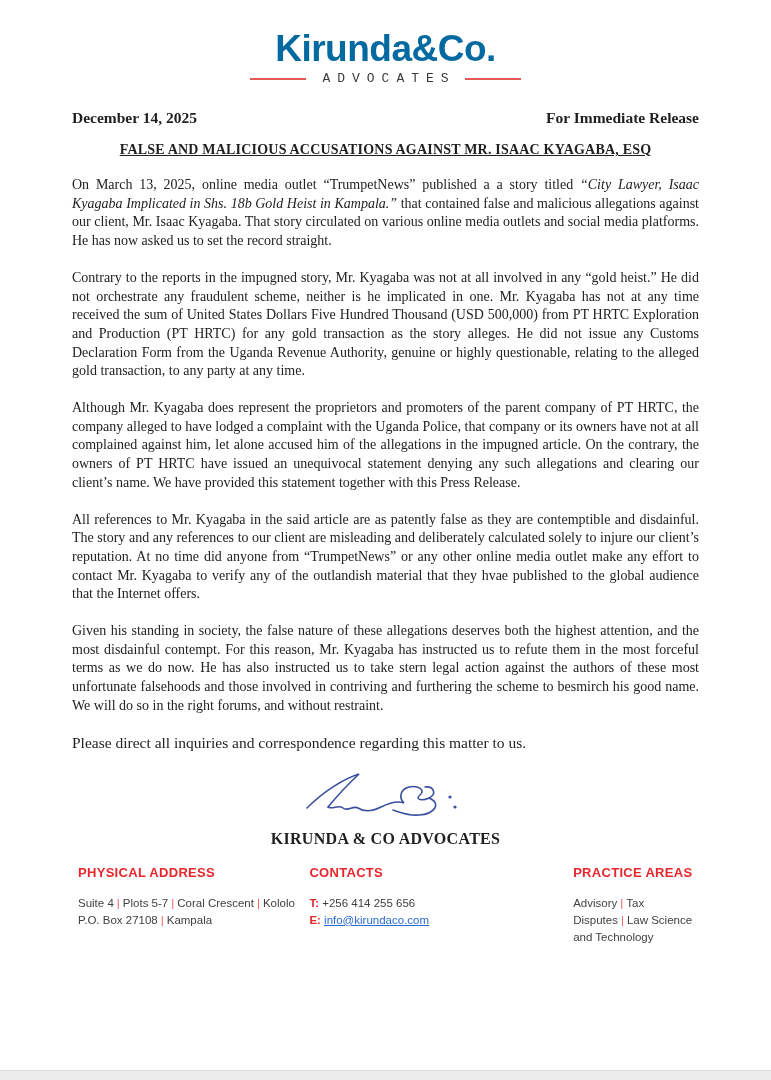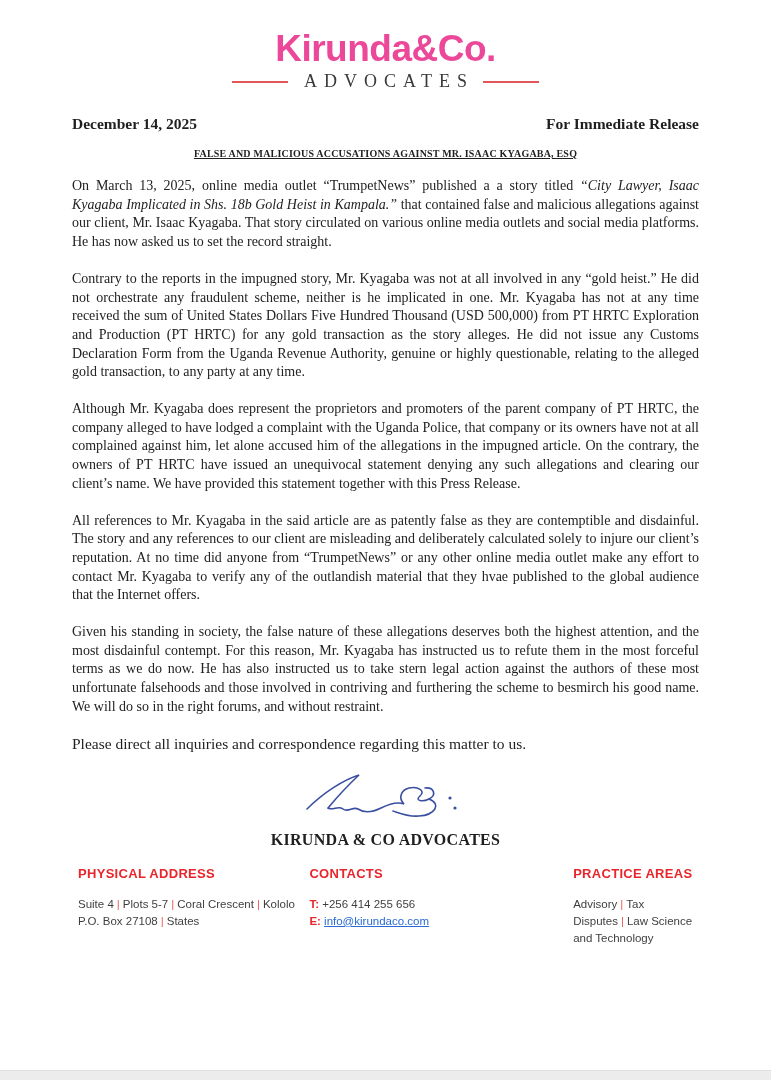--- a/index.html
+++ b/index.html
@@ -10,36 +10,36 @@
     font-family:"Liberation Serif", serif;
     color:#1f1f1f;
     overflow:hidden;
   }
   .page { padding:26px 72px 0 72px; }
 
   
   .logo { text-align:center; margin-top:2px; }
   .logo-name {
     font-family:"Liberation Sans", sans-serif;
-    font-weight:bold; font-size:37px; letter-spacing:-0.5px; color:#ec4899;
+    font-weight:bold; font-size:37px; letter-spacing:-0.5px; color:#0369a1;
   }
   .logo-sub-row { display:flex; align-items:center; justify-content:center; gap:9px; margin-top:1px; }
   .logo-line { width:56px; height:2px; background:#e25757; }
   .logo-sub {
-    font-family:Liberation Serif, serif;
-    font-size:18px; letter-spacing:7px; color:#3a3a3a; text-indent:7px;text-align:center;
+    font-family:Liberation Mono, monospace;
+    font-size:13px; letter-spacing:7px; color:#3a3a3a; text-indent:7px;text-align:center;
   }
 
   
   .header-row {
     display:flex; justify-content:space-between; align-items:baseline;
     margin-top:23px; font-weight:bold; font-size:15.5px;
   }
   .headline {
-    text-align:center; font-weight:bold; font-size:10px;
+    text-align:center; font-weight:bold; font-size:14px;
     text-decoration:underline; margin-top:15px; letter-spacing:0.2px;
   }
 
   
   .para {
     font-size:14px; line-height:18.7px; text-align:justify;
     margin-top:18px; color:#222;
   }
   .italic { font-style:italic; }
   .closing { margin-top:18px; font-size:15.5px; }
@@ -120,21 +120,21 @@
   <div class="firm-name">KIRUNDA &amp; CO ADVOCATES</div>
 
   <div class="footer">
 
     <div class="f-col1">
       <div class="f-heading">PHYSICAL ADDRESS</div>
       <div class="f-text">
         <span>Suite 4</span><span class="pipe">|</span><span>Plots 5-7</span><span class="pipe">|</span><span>Coral Crescent</span><span class="pipe">|</span><span>Kololo</span>
       </div>
       <div class="f-text">
-        <span>P.O. Box 27108</span><span class="pipe">|</span><span>States</span>
+        <span>P.O. Box 27108</span><span class="pipe">|</span><span>Kampala</span>
       </div>
     </div>
 
     <div class="f-col2">
       <div class="f-heading">CONTACTS</div>
       <div class="f-text">
         <span class="f-label">T:</span>
         <span>+256 414 255 656</span>
       </div>
       <div class="f-text">

